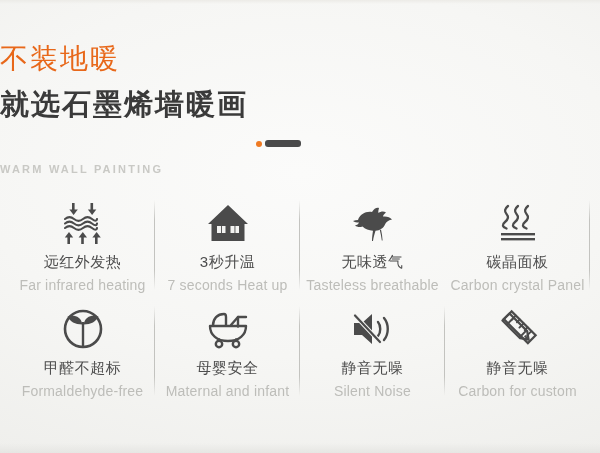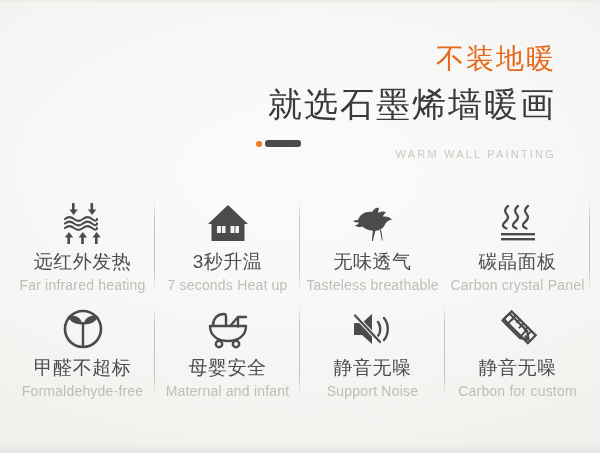--- a/index.html
+++ b/index.html
@@ -40,36 +40,36 @@
     background: linear-gradient(0deg, #e6e6e3 0%, rgba(240,240,238,0) 100%);
     pointer-events: none;
   }
 
   
   .header {
     position: absolute;
     left: 0;
     top: 42px;
     width: 556px;
-    text-align: right;
+    text-align: left;
   }
   .title-top {
     color: #e8681a;
     font-size: 28px;
     line-height: 34px;
     letter-spacing: 2px;
     font-weight: 400;
     margin: 0;
   }
   .title-main {
     color: #3a3a3a;
-    font-size: 34px;
+    font-size: 29px;
     line-height: 44px;
     letter-spacing: 2px;
-    font-weight: 400;
+    font-weight: 700;
     margin: 6px 0 0 0;
   }
   .rule {
     margin: 14px auto 0 auto;
     width: 50px;
     height: 7px;
     display: flex;
     align-items: center;
     justify-content: center;
     gap: 3px;
@@ -82,26 +82,25 @@
     flex: none;
   }
   .rule .bar {
     width: 36px;
     height: 7px;
     border-radius: 3px;
     background: #4a4a4a;
     flex: none;
   }
   .subtitle {
-    margin: 1px 0 0 0;
+    margin: 16px 0 0 0;
     color: #c9c9c5;
     font-size: 11px;
     letter-spacing: 2.2px;
-    font-weight: 400;
-    padding-left: 8px;
+    font-weight: 700;
   }
 
   
   .grid {
     position: absolute;
     left: 10px;
     top: 192px;
     width: 580px;
     display: grid;
     grid-template-columns: repeat(4, 1fr);
@@ -136,21 +135,21 @@
     height: 46px;
     display: flex;
     align-items: center;
     justify-content: center;
     margin-bottom: 6px;
   }
   .icon svg { display: block; }
 
   .label-cn {
     color: #4d4d4d;
-    font-size: 19px;
+    font-size: 15px;
     line-height: 19px;
     letter-spacing: 0.5px;
     white-space: nowrap;
   }
   .label-en {
     color: #bdbdb9;
     font-size: 14px;
     line-height: 15px;
     letter-spacing: 0.2px;
     white-space: nowrap;
@@ -291,21 +290,21 @@
           <path d="M4 14 L12 14 L22 5 L22 35 L12 26 L4 26 Z" fill="#4b4b4b"></path>
           <g stroke="#4b4b4b" stroke-width="2.4" fill="none" stroke-linecap="round">
             <path d="M28 13 C31 16.5 31 23.5 28 27"></path>
             <path d="M34 9 C39 15 39 25 34 31"></path>
           </g>
           <path d="M5 6.5 L30 33" stroke="#f3f3f1" stroke-width="4.2" stroke-linecap="round"></path>
           <path d="M5 6.5 L30 33" stroke="#4b4b4b" stroke-width="2.2" stroke-linecap="round"></path>
         </svg>
       </div>
       <div class="label-cn">静音无噪</div>
-      <div class="label-en">Support Noise</div>
+      <div class="label-en">Silent Noise</div>
     </div>
 
     <div class="cell">
       <div class="icon">
         <svg width="46" height="44" viewBox="0 0 46 44" fill="none">
 
           <g transform="rotate(45 23 22)">
             <rect x="6" y="14" width="34" height="11" stroke="#4b4b4b" stroke-width="2.2" fill="none"></rect>
             <g stroke="#4b4b4b" stroke-width="1.9" stroke-linecap="round">
               <path d="M12 14 L12 20"></path>

